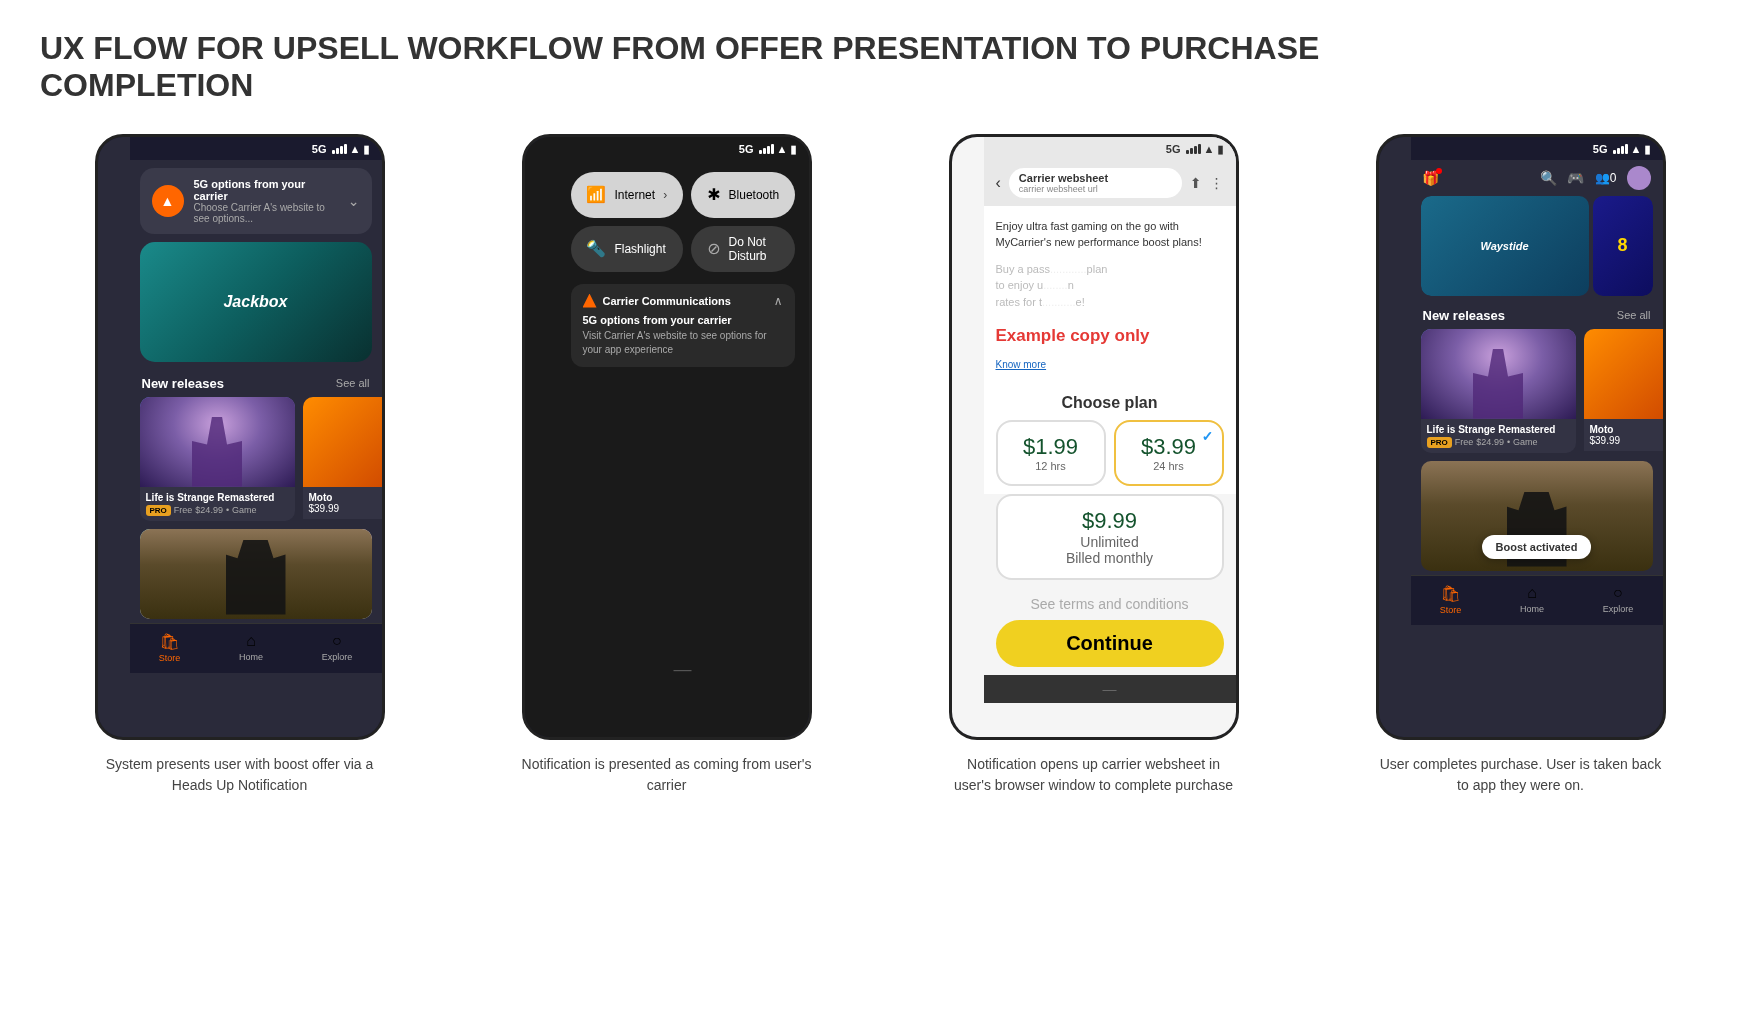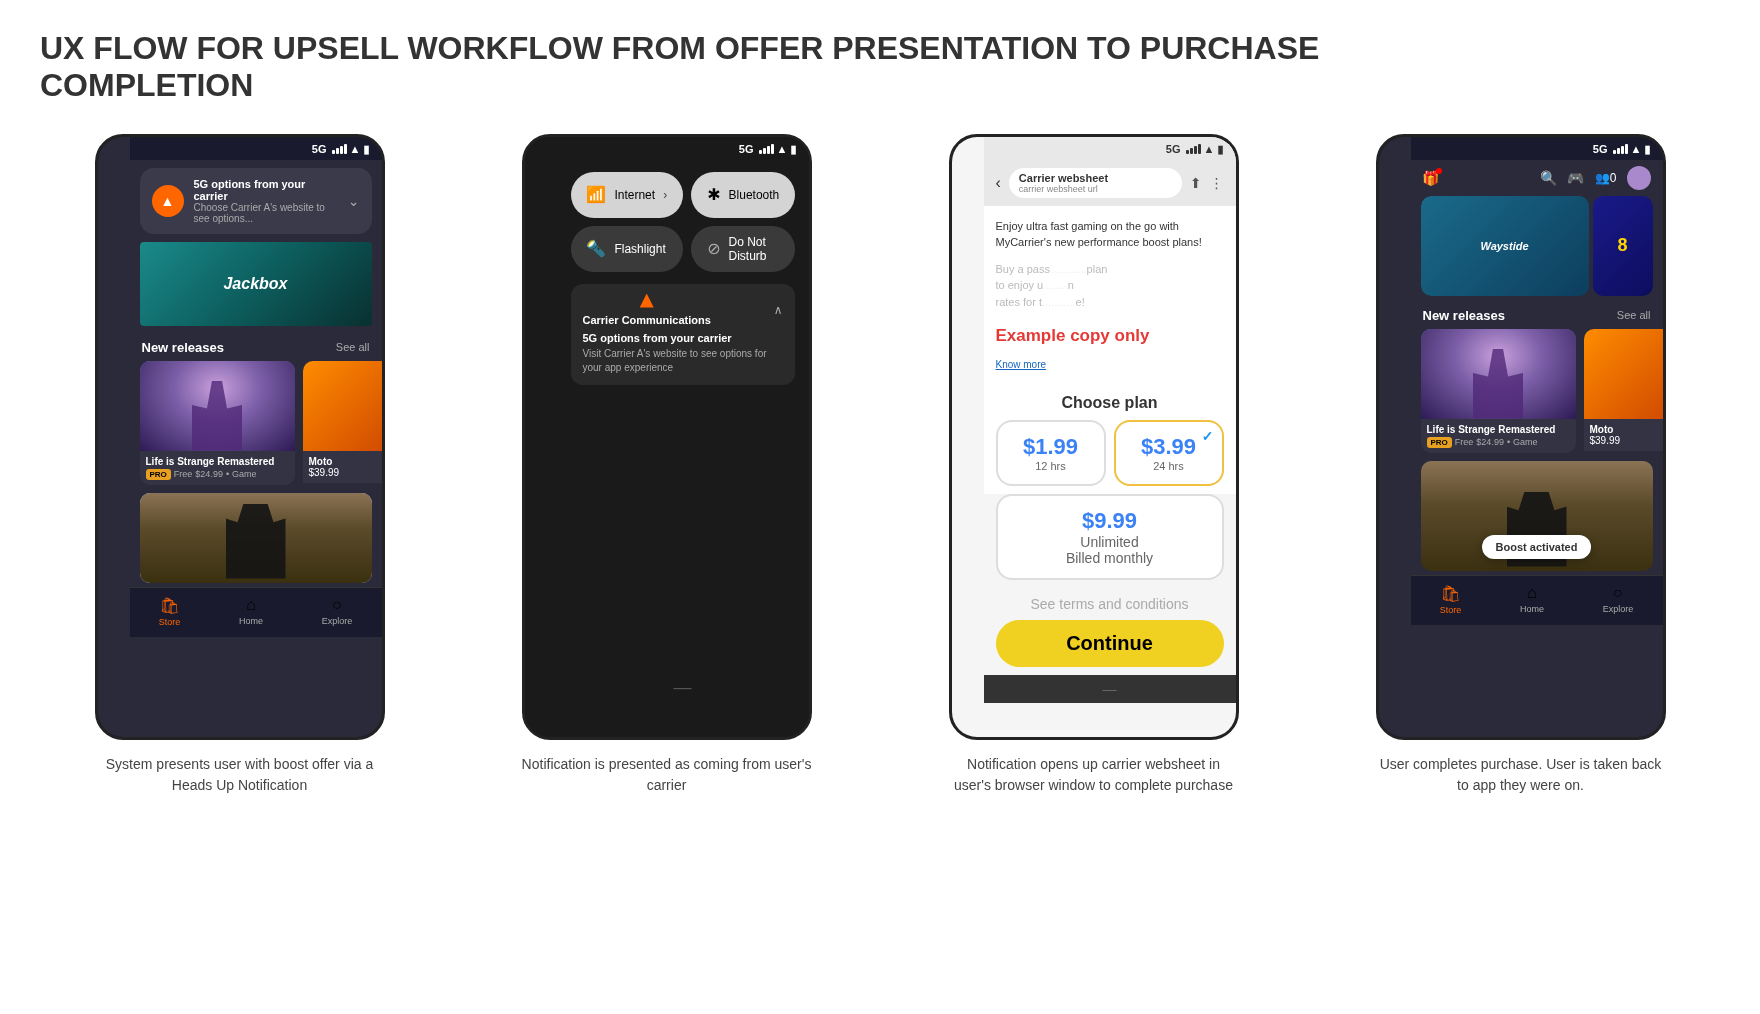--- a/index.html
+++ b/index.html
@@ -110,22 +110,22 @@
       justify-content: center;
       flex-shrink: 0;
     }
     .notif-content { flex: 1; }
     .notif-title { color: #fff; font-size: 11px; font-weight: 600; }
     .notif-sub { color: #aaa; font-size: 10px; }
     .notif-chevron { color: #aaa; font-size: 14px; }
 
     .game-banner-s1 {
       margin: 4px 10px 8px;
-      height: 84px;
-      border-radius: 4px;
+      height: 120px;
+      border-radius: 15px;
       background: linear-gradient(135deg, #4ecdc4 0%, #44a08d 40%, #093637 100%);
       overflow: hidden;
       position: relative;
       display: flex;
       align-items: center;
       justify-content: center;
     }
 
     .section-header {
       display: flex;
@@ -239,21 +239,20 @@
     .carrier-notif-header {
       display: flex;
       align-items: center;
       justify-content: space-between;
       margin-bottom: 6px;
     }
     .carrier-notif-title-row {
       display: flex;
       align-items: center;
       gap: 6px;
-      flex-direction: column;
     }
     .carrier-icon {
       width: 14px;
       height: 14px;
       background: #ff6600;
       clip-path: polygon(50% 0%, 0% 100%, 100% 100%);
     }
     .carrier-notif-title { color: #fff; font-size: 11px; font-weight: 600; }
     .carrier-chevron-up { color: #aaa; font-size: 12px; }
     .carrier-notif-body-title { color: #fff; font-size: 11px; font-weight: 600; margin-bottom: 3px; }
@@ -314,21 +313,21 @@
       position: relative;
     }
     .plan-check {
       position: absolute;
       top: 6px;
       right: 8px;
       color: #2196F3;
       font-size: 14px;
       font-weight: 700;
     }
-    .plan-price { font-size: 22px; font-weight: 700; color: #3b82f6; }
+    .plan-price { font-size: 22px; font-weight: 400; color: #14532d; }
     .plan-duration { font-size: 11px; color: #666; }
 
     .plan-card-wide {
       border: 2px solid #ddd;
       border-radius: 16px;
       padding: 12px;
       text-align: center;
       background: #fff;
       margin: 0 12px 8px;
     }

